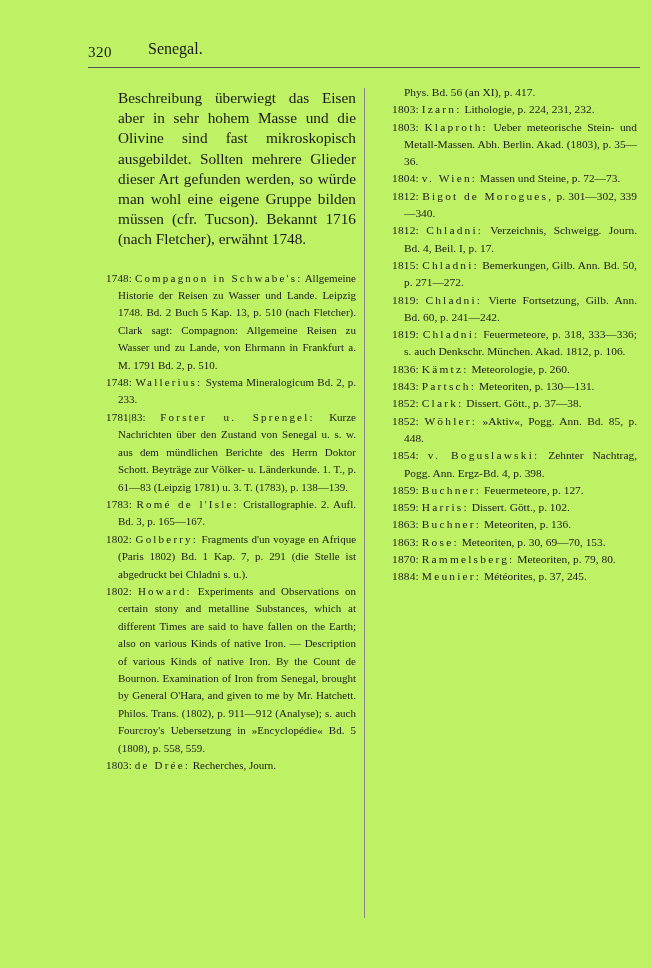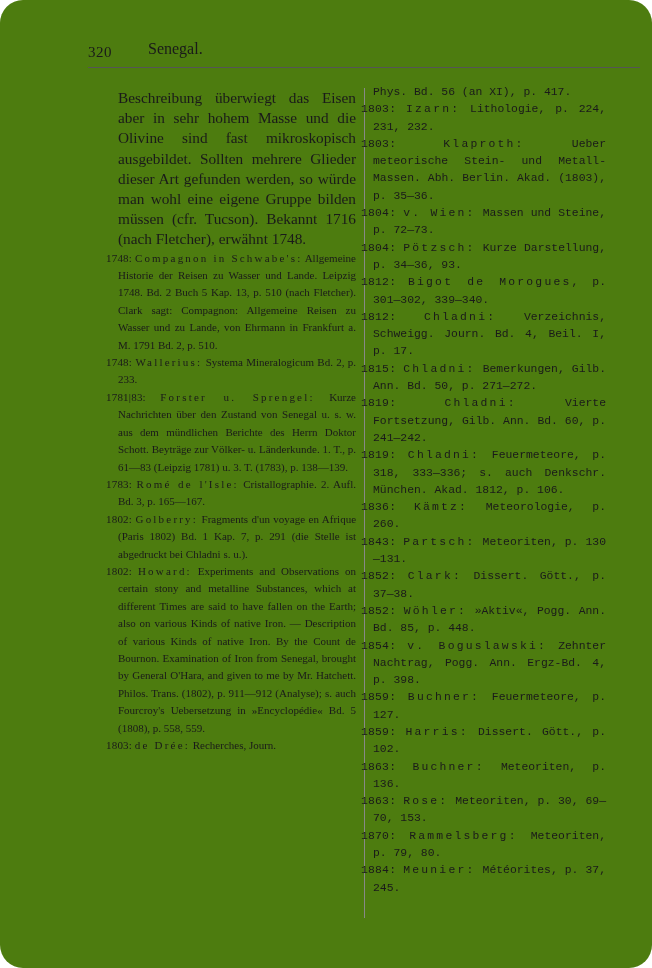--- a/index.html
+++ b/index.html
@@ -12,22 +12,21 @@
       height: 968px;
       position: relative;
       overflow: hidden;
       font-family: "DejaVu Serif", "Liberation Serif", serif;
       color: #1a1a1a;
     }
     .page {
       position: absolute;
       left: 0; top: 0;
       width: 652px; height: 968px;
-      background: #4d7c0f;
-      border-radius: 23px;
+      background: #bef264;
     }
     .header {
       position: absolute;
       left: 88px;
       top: 40px;
       width: 552px;
       height: 24px;
     }
     .page-number {
       position: absolute;
@@ -59,37 +58,36 @@
       position: absolute;
       top: 84px;
       font-family: "Liberation Serif", serif;
       color: #1a1a1a;
     }
     .col-left {
       left: 106px;
       width: 250px;
     }
     .col-right {
-      left: 361px;
+      left: 392px;
       width: 245px;
-      font-family: Liberation Mono, monospace;
     }
     .col-divider {
       position: absolute;
       left: 364px;
       top: 88px;
       width: 1px;
       height: 830px;
       background: #888;
     }
     .intro {
       font-size: 15.3px;
       line-height: 20.2px;
       text-align: justify;
-      margin: 4px 0 0 12px;
+      margin: 4px 0 20px 12px;
       hyphens: manual;
     }
     .entry {
       font-size: 11px;
       line-height: 17.4px;
       text-align: justify;
       padding-left: 12px;
       text-indent: -12px;
       margin: 0;
     }
@@ -174,25 +172,20 @@
       <span class="year">1803:</span>
       <span class="author">Klaproth:</span>
       <span>Ueber meteorische Stein- und Metall-Massen. Abh. Berlin. Akad. (1803), p. 35—36.</span>
     </p>
     <p class="entry">
       <span class="year">1804:</span>
       <span class="author">v. Wien:</span>
       <span>Massen und Steine, p. 72—73.</span>
     </p>
     <p class="entry">
-      <span class="year">1804:</span>
-      <span class="author">Pötzsch:</span>
-      <span>Kurze Darstellung, p. 34—36, 93.</span>
-    </p>
-    <p class="entry">
       <span class="year">1812:</span>
       <span class="author">Bigot de Morogues,</span>
       <span>p. 301—302, 339—340.</span>
     </p>
     <p class="entry">
       <span class="year">1812:</span>
       <span class="author">Chladni:</span>
       <span>Verzeichnis, Schweigg. Journ. Bd. 4, Beil. I, p. 17.</span>
     </p>
     <p class="entry">

